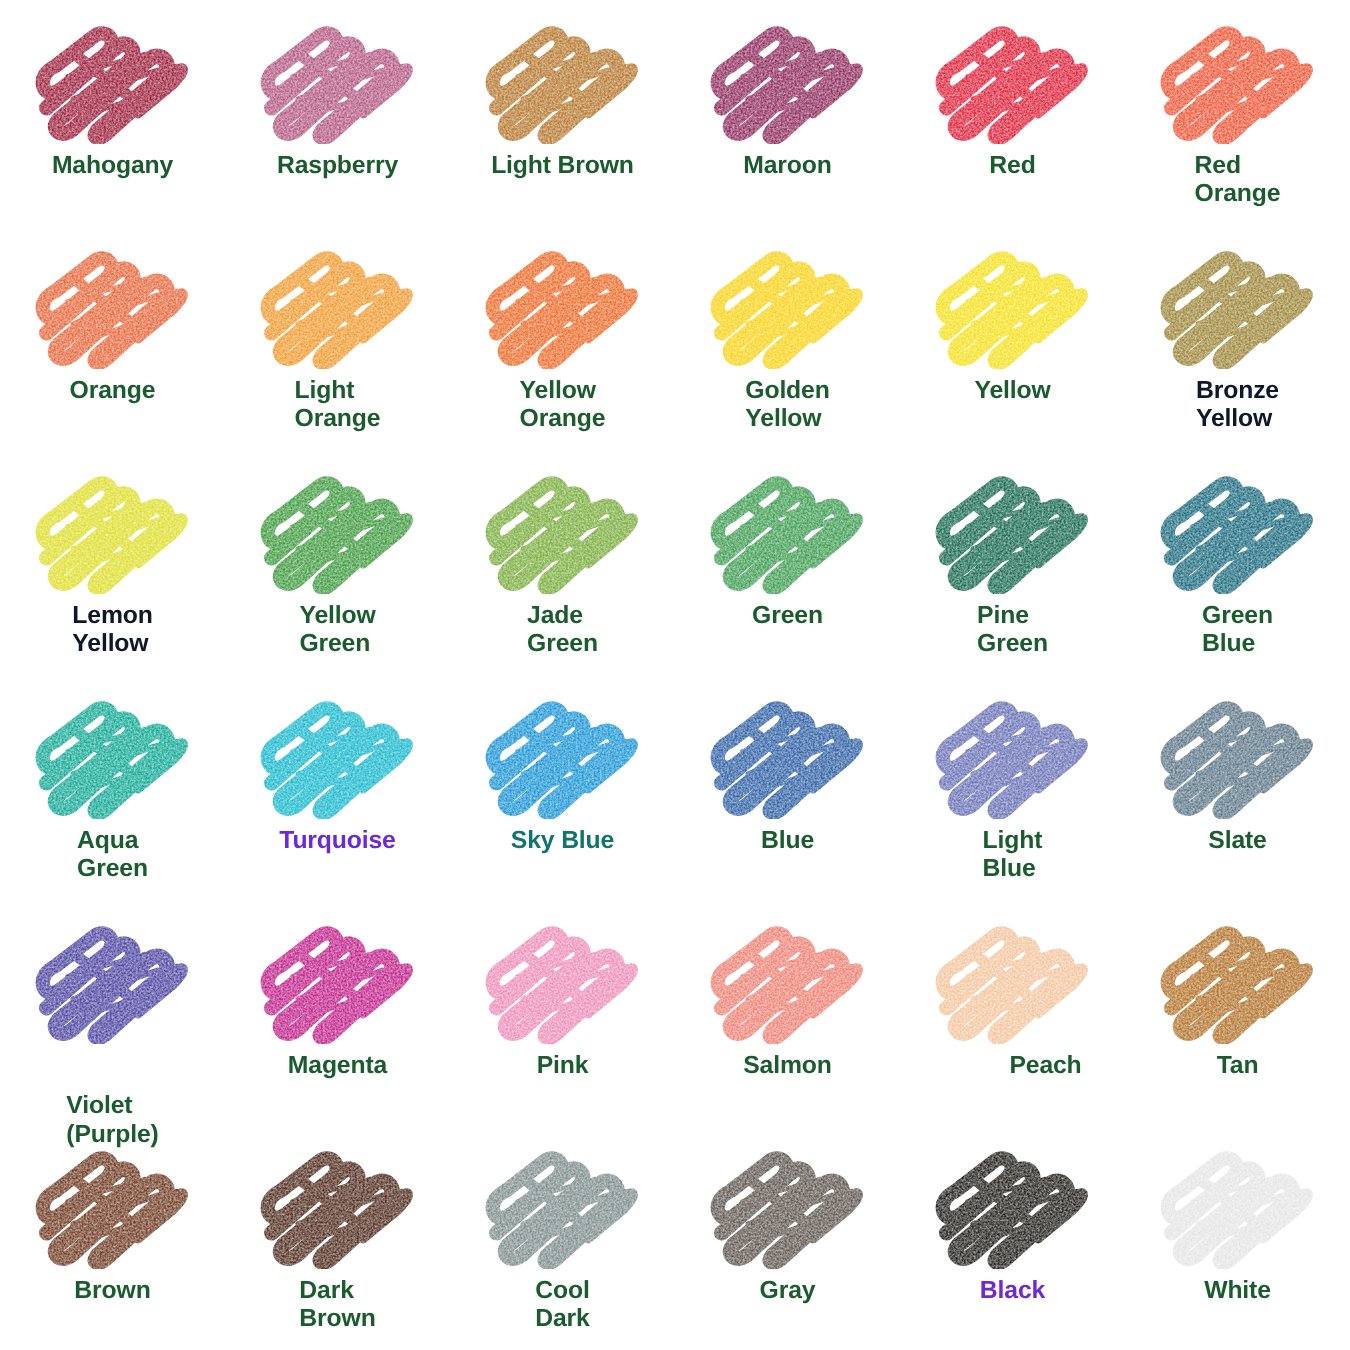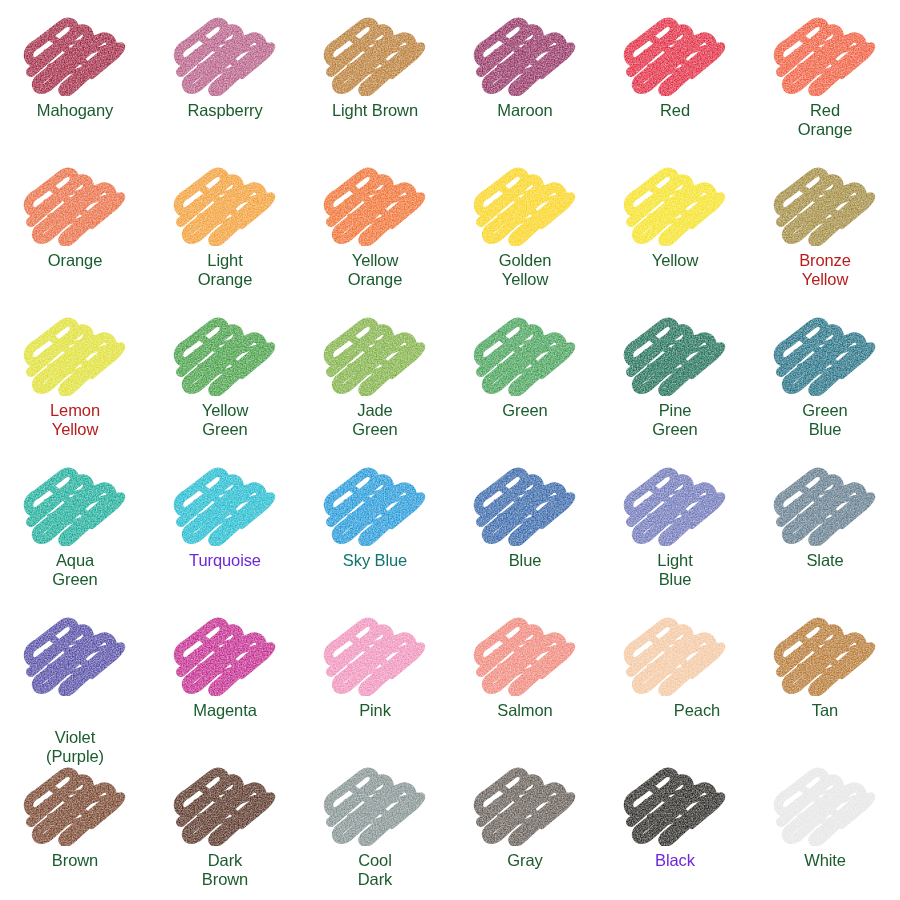--- a/index.html
+++ b/index.html
@@ -40,24 +40,23 @@
   .swatch-mark svg {
     display: block;
     width: 112px;
     height: 82px;
   }
   .swatch-label {
     margin-top: 5px;
     font-family: "Liberation Sans", sans-serif;
     font-size: 16.5px;
     line-height: 19px;
-    text-align: center;
     letter-spacing: -0.1px;
     white-space: pre-line;
-    font-weight: 400;
+    font-weight: 700;
   }
 </style>
 </head>
 <body>
 
 <div id="chart-grid">
     <div class="swatch-cell">
       <div class="swatch-mark">
 <svg viewBox="0 0 112 82" xmlns="http://www.w3.org/2000/svg" aria-hidden="true">
   <defs>
@@ -388,21 +387,21 @@
     <path stroke-width="10.5" d="M80,26 C84,22 90,23 92,28 C94,33 89,37 85,40 L46,73"></path>
     <path stroke-width="9" d="M46,73 C42,76 44,79 48,78 C51,77 54,74 57,71 L99,33"></path>
     <path stroke-width="6" d="M99,33 C102,30 104,31 103,34 C102,37 99,40 96,43 L73,62"></path>
     <path stroke-width="7.5" d="M33,24 L72,54"></path>
     <path stroke-width="4" d="M30,52 L86,33"></path>
     <path stroke-width="3.5" d="M40,62 L92,45"></path>
     <path stroke-width="3" d="M26,37 L78,22"></path>
   </g>
 </svg>
 </div>
-      <div class="swatch-label" style="color: #b91c1c;">Bronze
+      <div class="swatch-label" style="color: #0f172a;">Bronze
 Yellow</div>
     </div>
     <div class="swatch-cell">
       <div class="swatch-mark">
 <svg viewBox="0 0 112 82" xmlns="http://www.w3.org/2000/svg" aria-hidden="true">
   <defs>
     <filter id="speckf12" x="-12%" y="-12%" width="124%" height="124%">
       <feTurbulence type="fractalNoise" baseFrequency="0.75" numOctaves="3" seed="87" result="n"></feTurbulence>
       <feColorMatrix in="n" type="matrix" values="0 0 0 0 0  0 0 0 0 0  0 0 0 0 0  0.9 0 0 0 -0.18" result="mask"></feColorMatrix>
       <feComposite in="SourceGraphic" in2="mask" operator="out"></feComposite>
@@ -417,21 +416,21 @@
     <path stroke-width="10.5" d="M80,26 C84,22 90,23 92,28 C94,33 89,37 85,40 L46,73"></path>
     <path stroke-width="9" d="M46,73 C42,76 44,79 48,78 C51,77 54,74 57,71 L99,33"></path>
     <path stroke-width="6" d="M99,33 C102,30 104,31 103,34 C102,37 99,40 96,43 L73,62"></path>
     <path stroke-width="7.5" d="M33,24 L72,54"></path>
     <path stroke-width="4" d="M30,52 L86,33"></path>
     <path stroke-width="3.5" d="M40,62 L92,45"></path>
     <path stroke-width="3" d="M26,37 L78,22"></path>
   </g>
 </svg>
 </div>
-      <div class="swatch-label" style="color: #b91c1c;">Lemon
+      <div class="swatch-label" style="color: #0f172a;">Lemon
 Yellow</div>
     </div>
     <div class="swatch-cell">
       <div class="swatch-mark">
 <svg viewBox="0 0 112 82" xmlns="http://www.w3.org/2000/svg" aria-hidden="true">
   <defs>
     <filter id="speckf13" x="-12%" y="-12%" width="124%" height="124%">
       <feTurbulence type="fractalNoise" baseFrequency="0.75" numOctaves="3" seed="94" result="n"></feTurbulence>
       <feColorMatrix in="n" type="matrix" values="0 0 0 0 0  0 0 0 0 0  0 0 0 0 0  0.9 0 0 0 -0.18" result="mask"></feColorMatrix>
       <feComposite in="SourceGraphic" in2="mask" operator="out"></feComposite>

